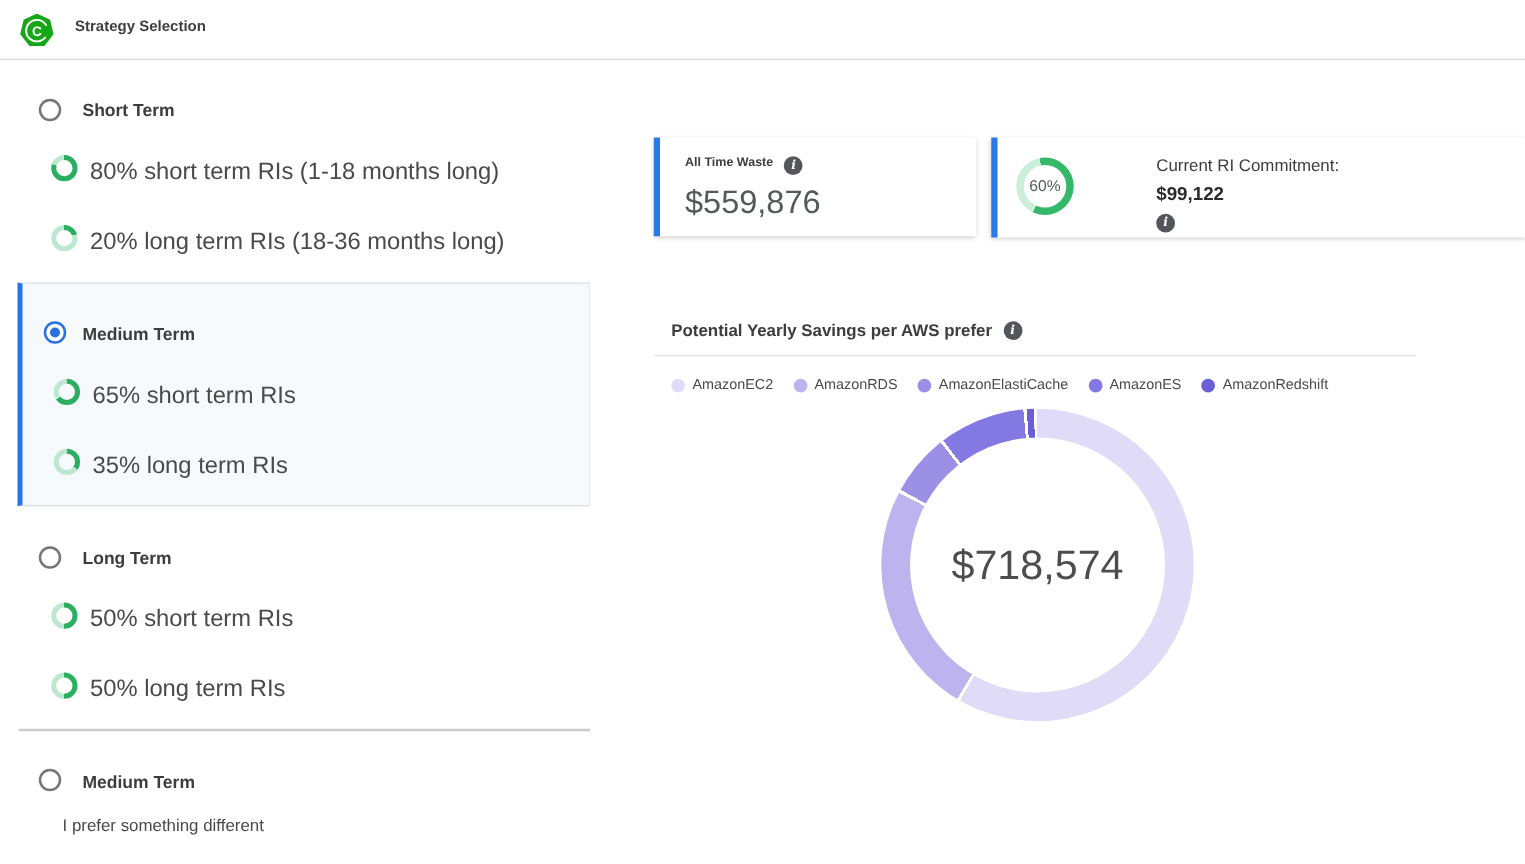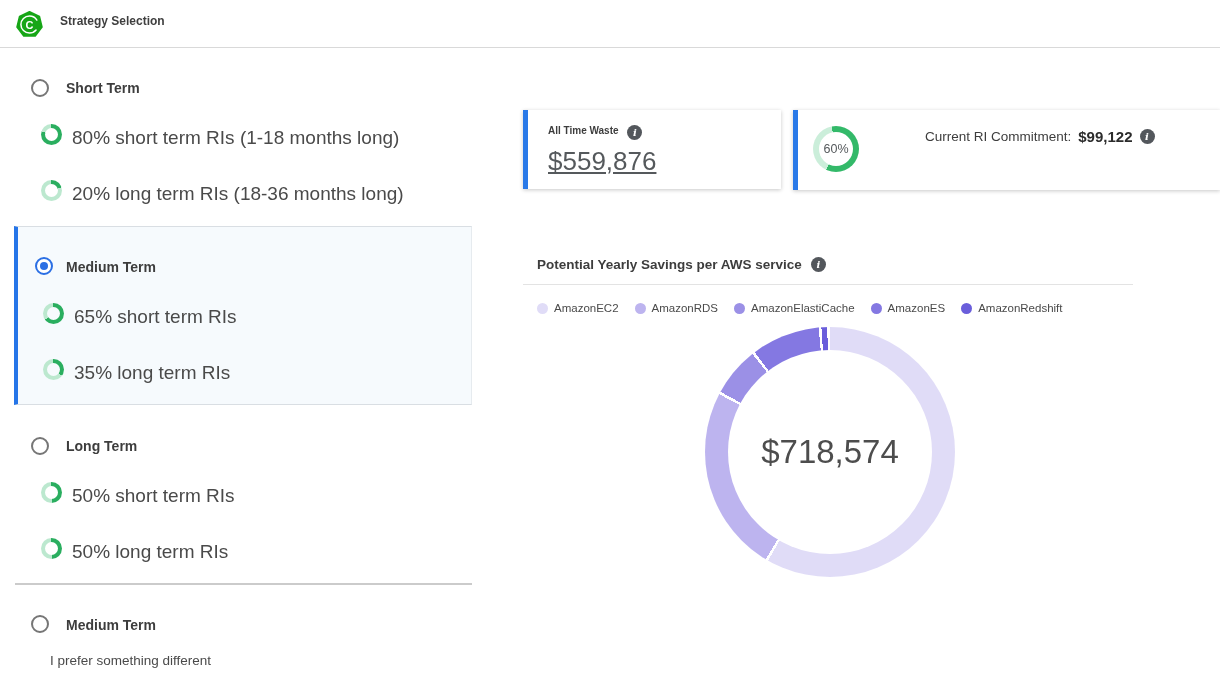--- a/index.html
+++ b/index.html
@@ -37,23 +37,23 @@
                   background:#f6fafd; border-top:1px solid #d9dee3; border-bottom:1px solid #d9dee3;
                   border-right:1px solid #e6ebef; border-left:4px solid #2575e8; }
   .side-divider { position:absolute; left:15px; top:583px; width:457px; height:2px; background:#cbcbcb; }
 
   
   .card { position:absolute; background:#fff; border-left:5px solid #2979e8;
           box-shadow:0 1px 4px rgba(0,0,0,.22); }
   .card-waste { left:523px; top:110px; width:258px; height:79px; }
   .card-commit { left:793px; top:110px; width:427px; height:80px; }
   .card-waste-title { position:absolute; left:20px; top:15px; font-size:10px; font-weight:700; color:#3d3d3d; }
-  .card-waste-value { position:absolute; left:20px; top:36px; font-size:26px; color:#55595c;text-decoration:underline; }
+  .card-waste-value { position:absolute; left:20px; top:36px; font-size:26px; color:#55595c; }
 
-  .commit-line { position:absolute; left:127px; height:22px; display:flex; align-items:center; gap:7px; }
+  .commit-line { position:absolute; left:127px; height:22px; display:flex; gap:7px;flex-direction:column; }
   .commit-line .lbl { font-size:13.5px; color:#3d3d3d; }
   .commit-line .val { font-size:15px; font-weight:700; color:#2b2b2b; }
 
   .info { display:inline-block; width:15px; height:15px; border-radius:50%; background:#53575c;
           color:#fff; text-align:center; font:italic 700 10px/15px "DejaVu Serif",serif;
           cursor:pointer; flex:none; }
   .info::before { content:"i"; }
 
   
   .chart-title-row { position:absolute; left:537px; top:257px; display:flex; align-items:center; gap:9px; }
@@ -128,21 +128,21 @@
       <span class="gauge-label">60%</span>
     </span>
     <div class="commit-line" style="top:15px;">
       <span class="lbl">Current RI Commitment:</span>
       <span class="val">$99,122</span>
       <span class="info"></span>
     </div>
   </div>
 
   <div class="chart-title-row">
-    <span class="chart-title">Potential Yearly Savings per AWS service</span>
+    <span class="chart-title">Potential Yearly Savings per AWS prefer</span>
     <span class="info"></span>
   </div>
   <div class="chart-divider"></div>
 
   <div class="legend" id="legend">
       <div class="legend-item">
         <span class="dot" style="background: rgb(224, 220, 247);"></span>
         <span class="legend-label">AmazonEC2</span>
       </div>
       <div class="legend-item">

